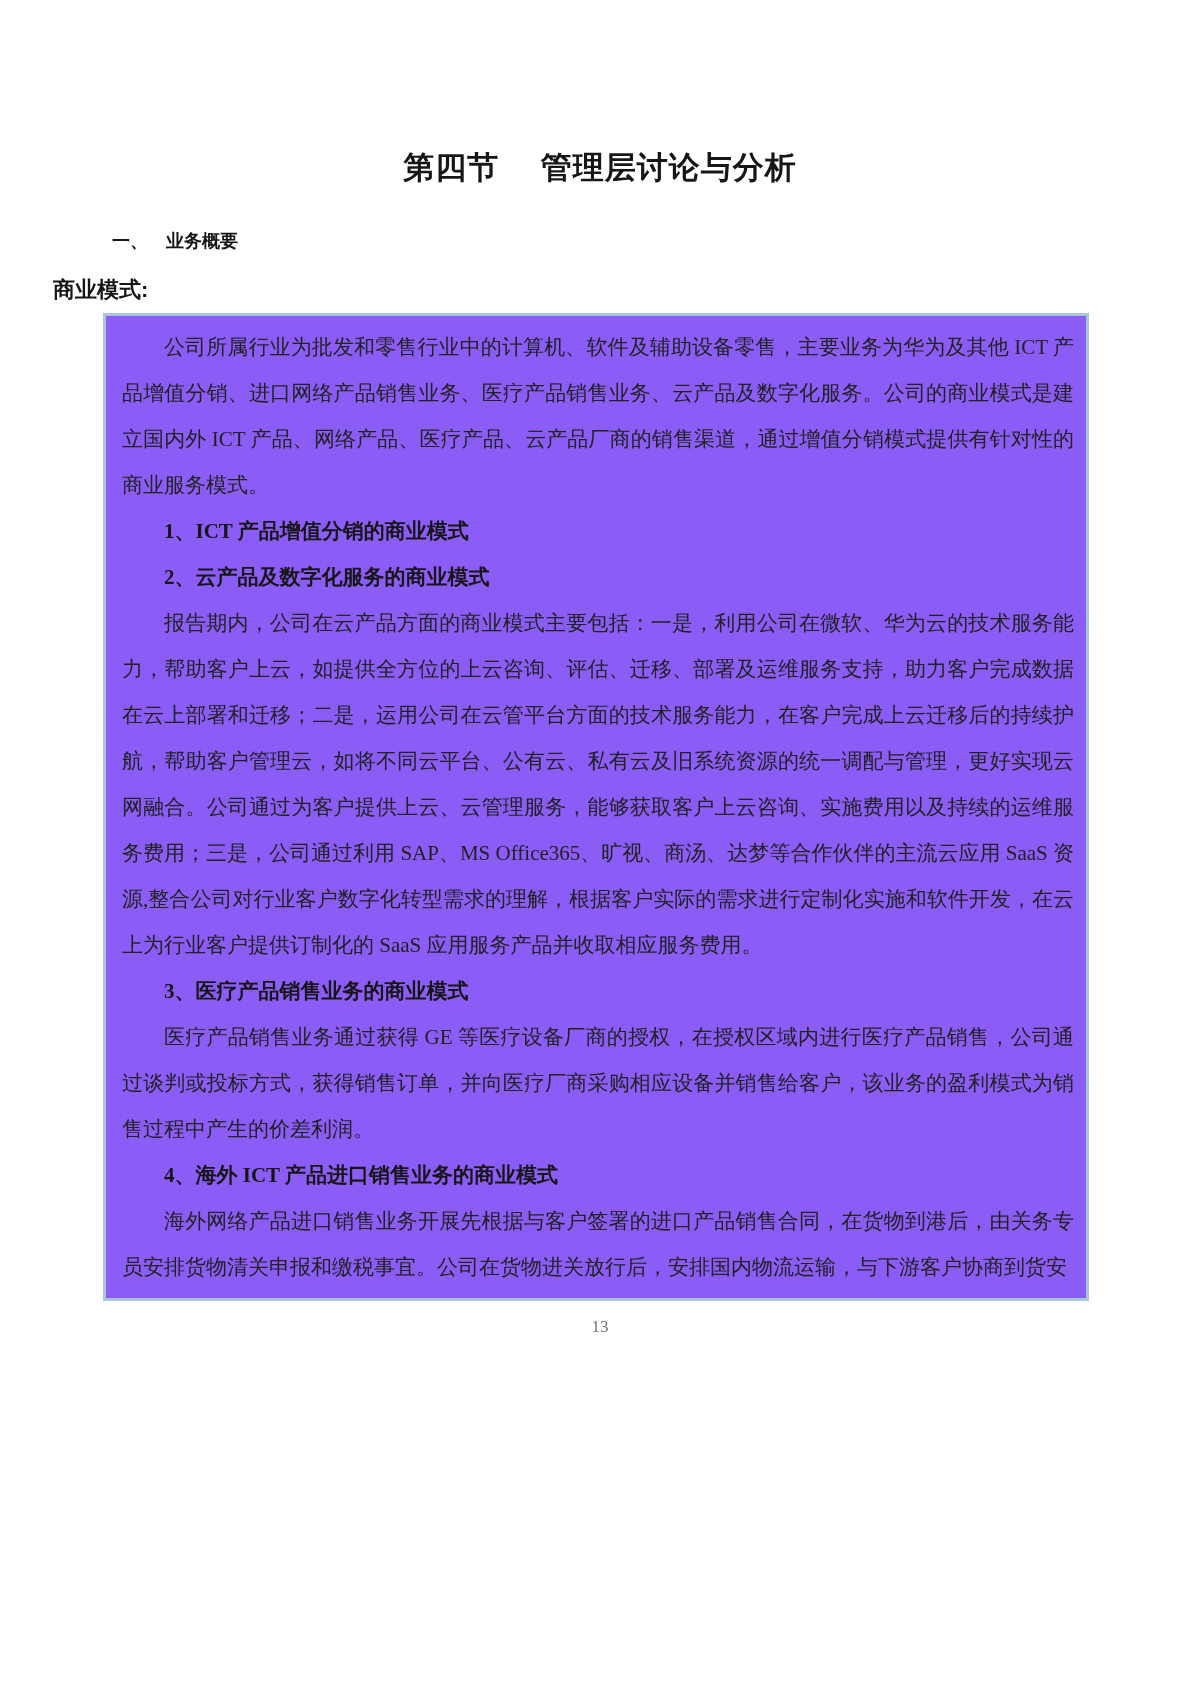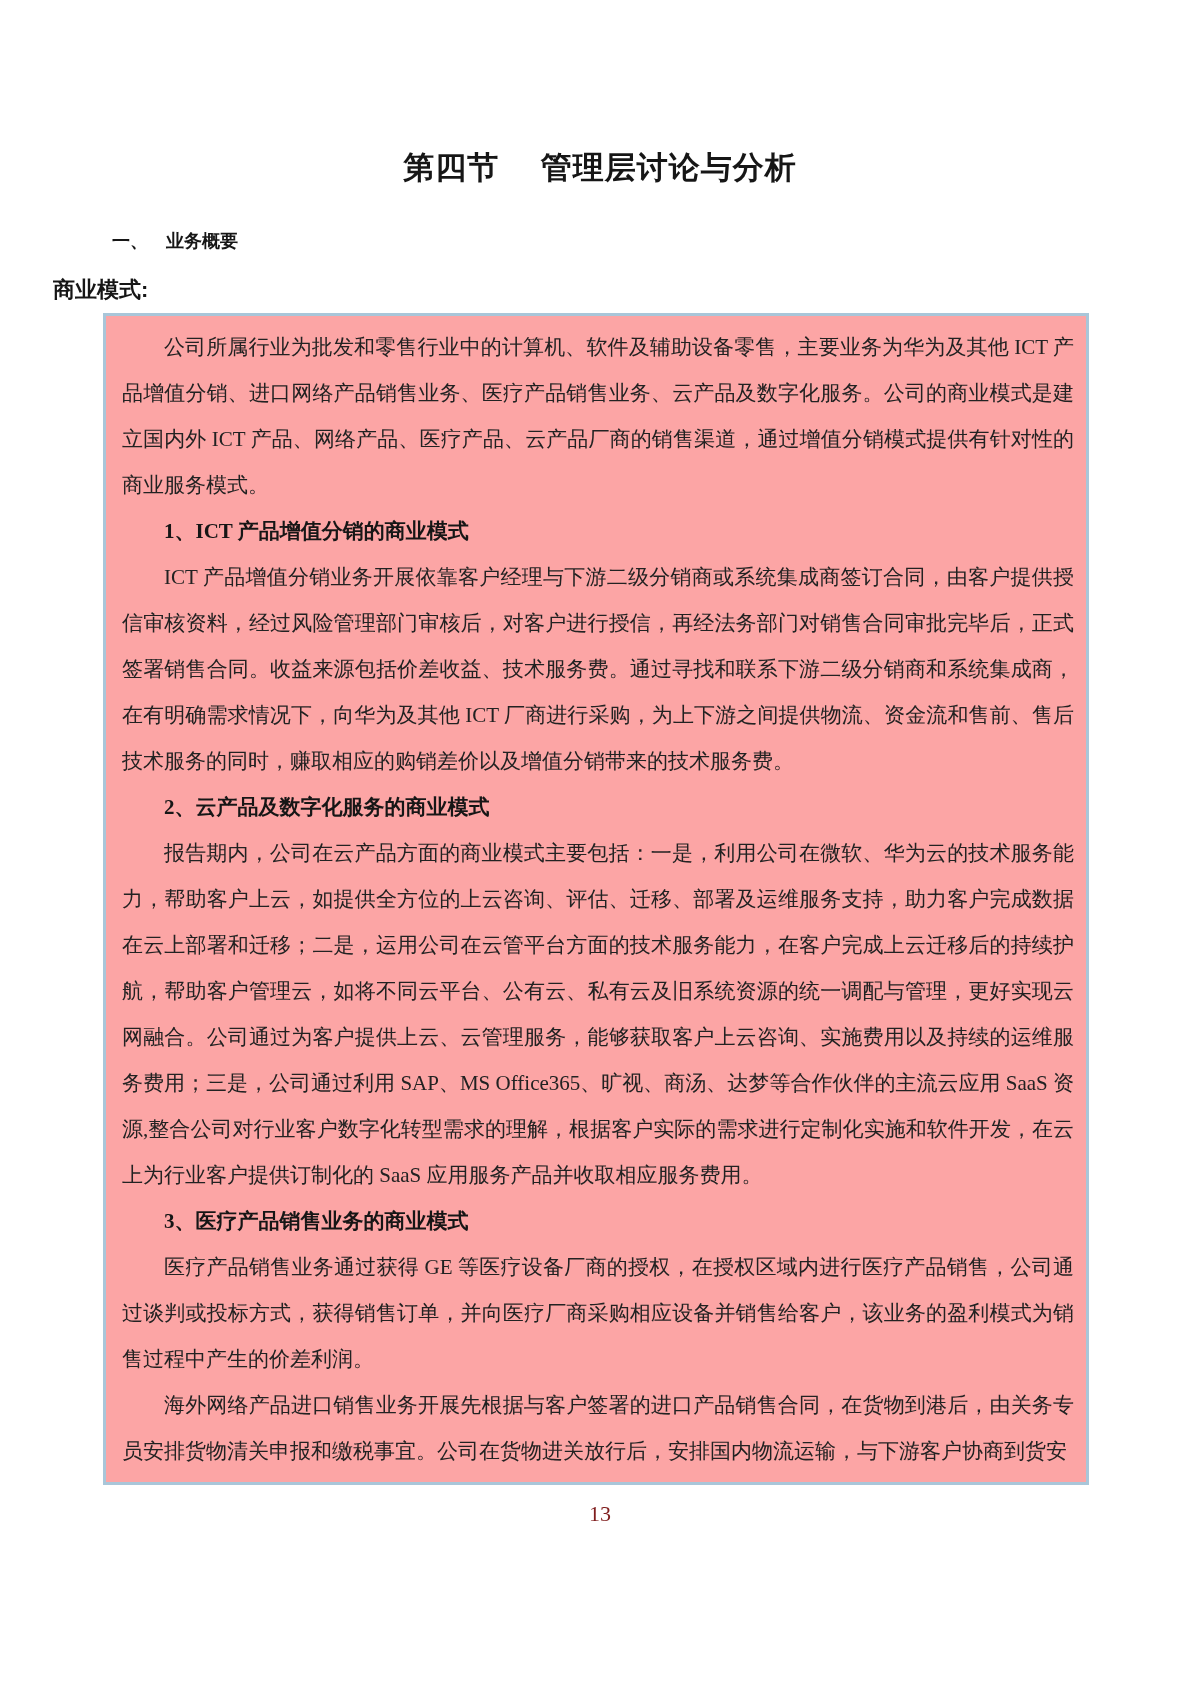--- a/index.html
+++ b/index.html
@@ -46,61 +46,61 @@
     font-size: 22px;
     line-height: 28px;
     color: #161616;
   }
   .content-box {
     box-sizing: border-box;
     width: 986px;
     margin: 9px 0 0 103px;
     border: 3px solid #a9c6d9;
     padding: 8px 12px 8px 16px;
-    background: #fca5a5;
+    background: #8b5cf6;
   }
   .content-box p {
     margin: 0;
     font-size: 21px;
     line-height: 46px;
     text-align: justify;
     color: #222222;
   }
   .para {
     text-indent: 2em;
   }
   .box-heading {
     text-indent: 2em;
     font-weight: bold;
     color: #161616 !important;
   }
   .page-number {
     margin-top: 16px;
     text-align: center;
-    font-size: 22px;
-    color: #7f1d1d;
+    font-size: 17px;
+    color: #737373;
   }
 </style>
 </head>
 <body>
 
 <div class="page">
 
   <h1 class="doc-title">第四节　 管理层讨论与分析</h1>
 
   <div class="section-heading">一、　业务概要</div>
 
   <div class="subsection-label">商业模式:</div>
 
   <div class="content-box">
     <p class="para">公司所属行业为批发和零售行业中的计算机、软件及辅助设备零售，主要业务为华为及其他 ICT 产品增值分销、进口网络产品销售业务、医疗产品销售业务、云产品及数字化服务。公司的商业模式是建立国内外 ICT 产品、网络产品、医疗产品、云产品厂商的销售渠道，通过增值分销模式提供有针对性的商业服务模式。</p>
     <p class="box-heading">1、ICT 产品增值分销的商业模式</p>
-    <p class="para">ICT 产品增值分销业务开展依靠客户经理与下游二级分销商或系统集成商签订合同，由客户提供授信审核资料，经过风险管理部门审核后，对客户进行授信，再经法务部门对销售合同审批完毕后，正式签署销售合同。收益来源包括价差收益、技术服务费。通过寻找和联系下游二级分销商和系统集成商，在有明确需求情况下，向华为及其他 ICT 厂商进行采购，为上下游之间提供物流、资金流和售前、售后技术服务的同时，赚取相应的购销差价以及增值分销带来的技术服务费。</p>
     <p class="box-heading">2、云产品及数字化服务的商业模式</p>
     <p class="para">报告期内，公司在云产品方面的商业模式主要包括：一是，利用公司在微软、华为云的技术服务能力，帮助客户上云，如提供全方位的上云咨询、评估、迁移、部署及运维服务支持，助力客户完成数据在云上部署和迁移；二是，运用公司在云管平台方面的技术服务能力，在客户完成上云迁移后的持续护航，帮助客户管理云，如将不同云平台、公有云、私有云及旧系统资源的统一调配与管理，更好实现云网融合。公司通过为客户提供上云、云管理服务，能够获取客户上云咨询、实施费用以及持续的运维服务费用；三是，公司通过利用 SAP、MS Office365、旷视、商汤、达梦等合作伙伴的主流云应用 SaaS 资源,整合公司对行业客户数字化转型需求的理解，根据客户实际的需求进行定制化实施和软件开发，在云上为行业客户提供订制化的 SaaS 应用服务产品并收取相应服务费用。</p>
     <p class="box-heading">3、医疗产品销售业务的商业模式</p>
     <p class="para">医疗产品销售业务通过获得 GE 等医疗设备厂商的授权，在授权区域内进行医疗产品销售，公司通过谈判或投标方式，获得销售订单，并向医疗厂商采购相应设备并销售给客户，该业务的盈利模式为销售过程中产生的价差利润。</p>
+    <p class="box-heading">4、海外 ICT 产品进口销售业务的商业模式</p>
     <p class="para">海外网络产品进口销售业务开展先根据与客户签署的进口产品销售合同，在货物到港后，由关务专员安排货物清关申报和缴税事宜。公司在货物进关放行后，安排国内物流运输，与下游客户协商到货安</p>
   </div>
 
   <div class="page-number">13</div>
 
 </div>
 
 </body></html>

